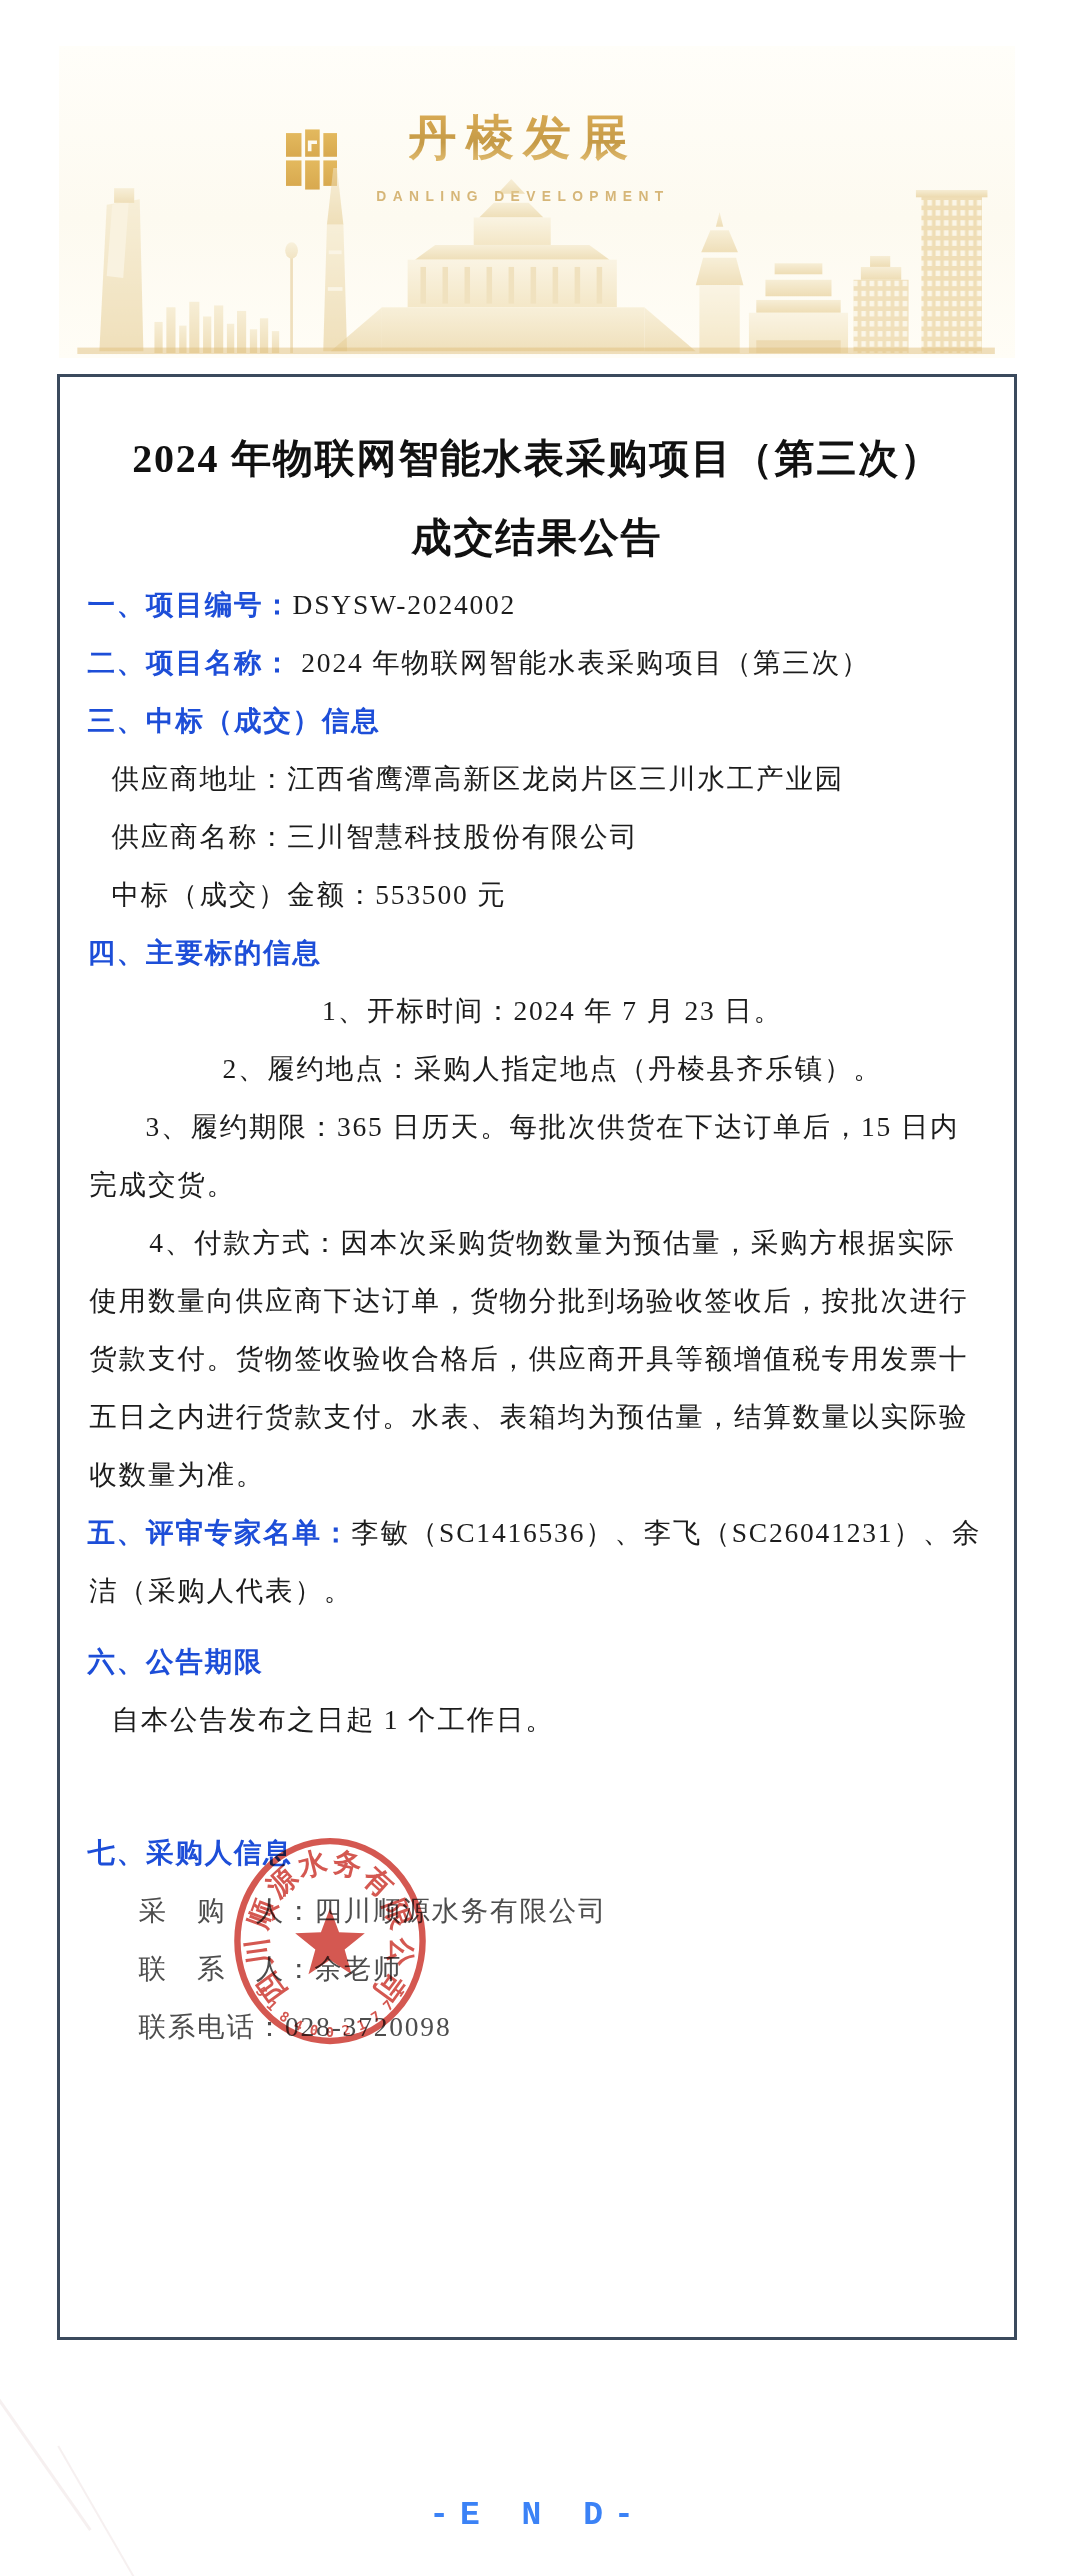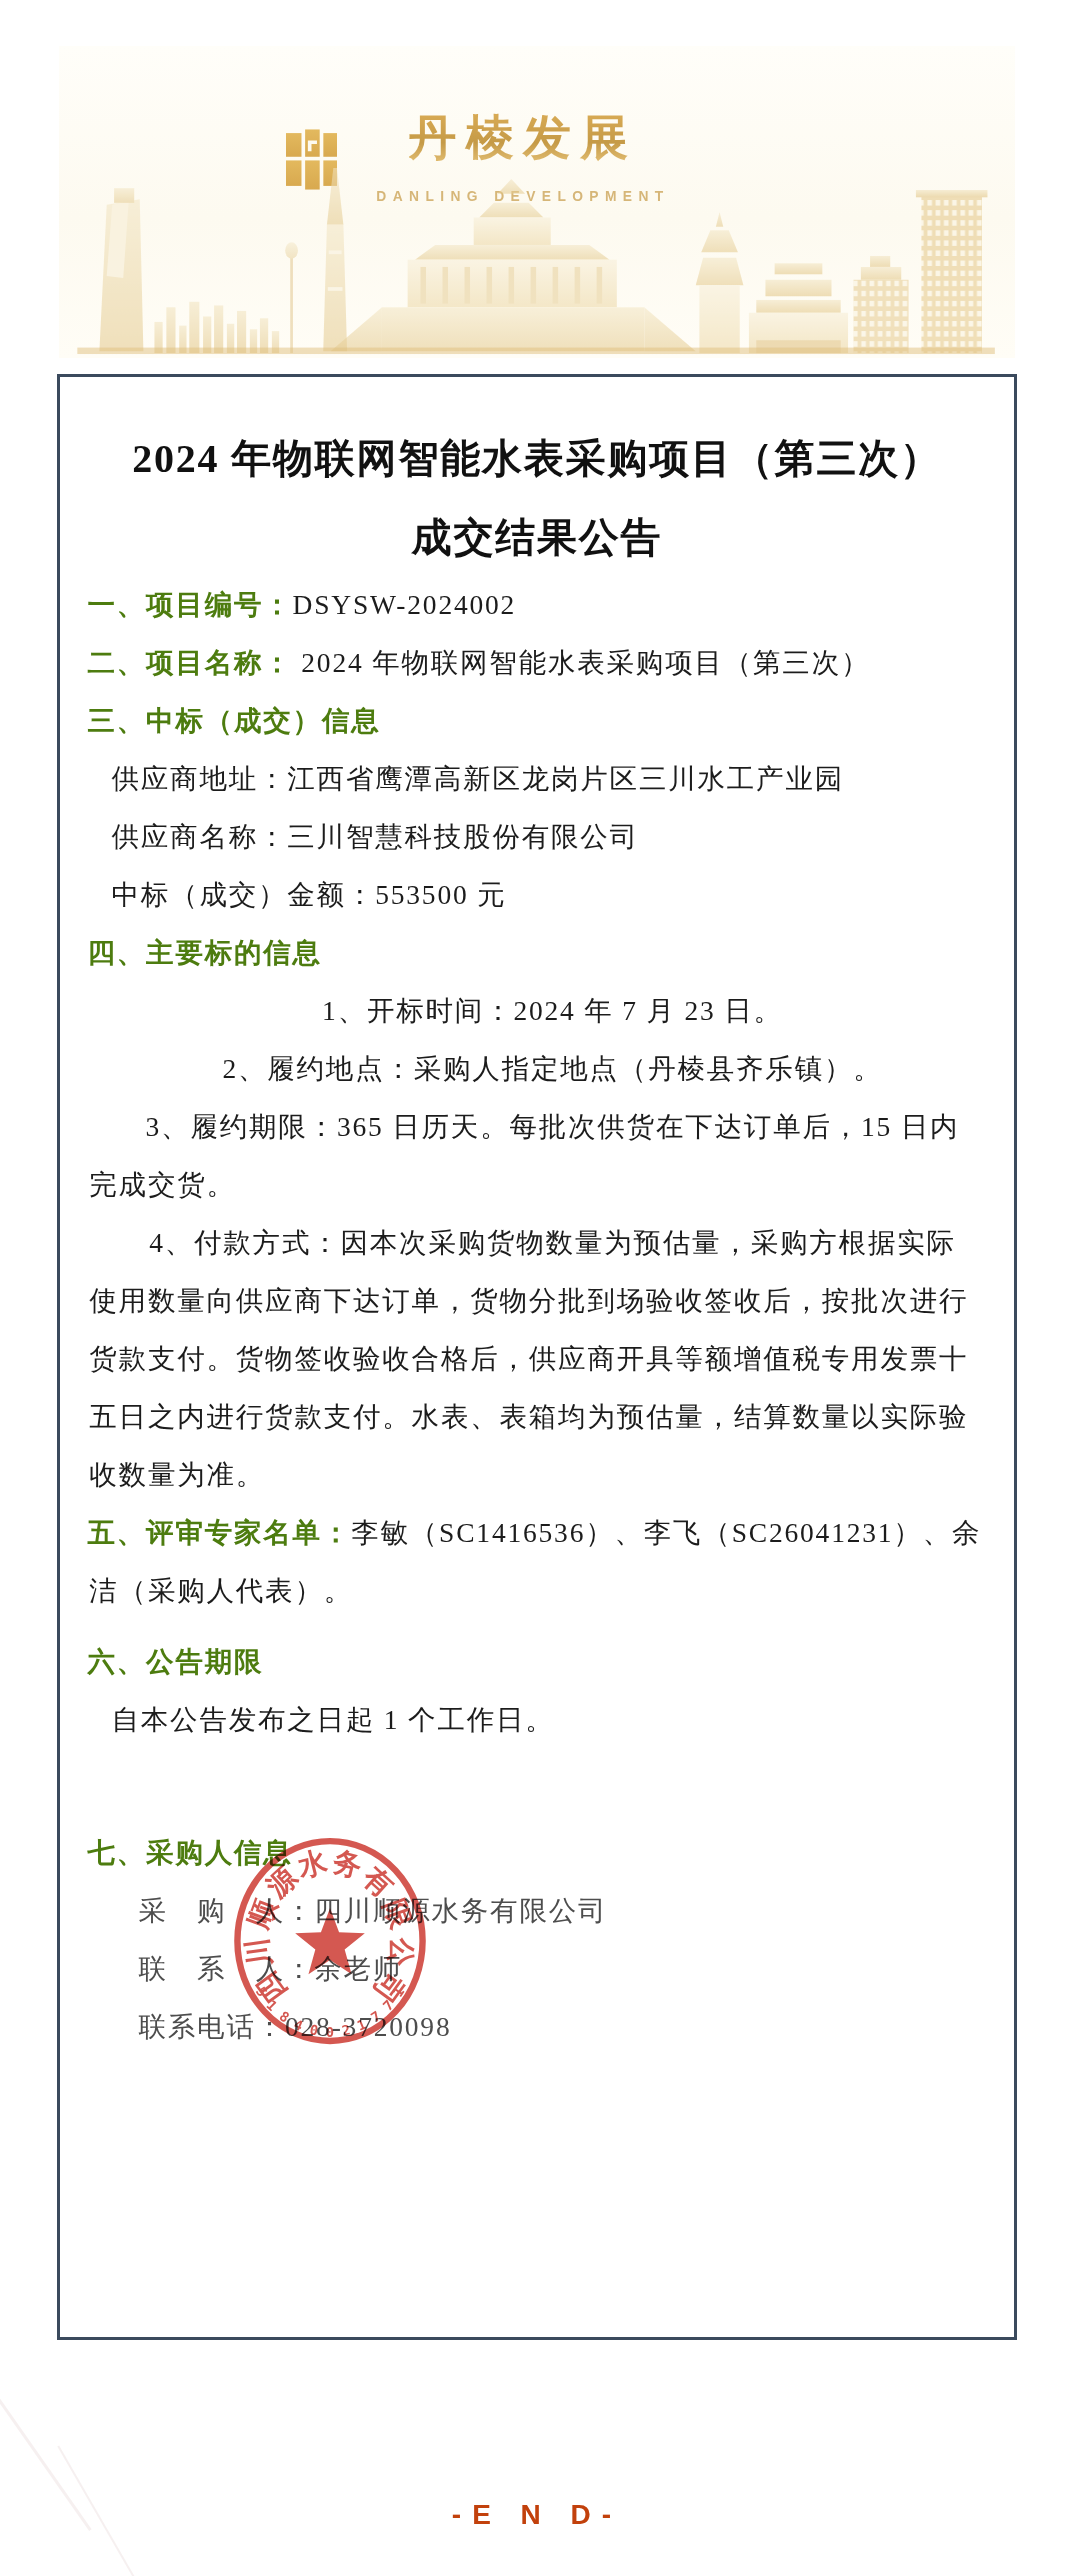--- a/index.html
+++ b/index.html
@@ -41,21 +41,21 @@
     font-family:"Liberation Serif","DejaVu Serif",serif;
   }
   .title1{margin-top:48px;}
   .title2{margin-top:13px;}
   .doc-body{margin-top:5.5px;padding:0 27.5px;}
   .line{
     height:58px;display:flex;align-items:center;font-size:27.5px;color:#1c1c1c;
     letter-spacing:1.8px;white-space:pre;
   }
   .line .lbl{
-    font-weight:bold;color:#4d7c0f;
+    font-weight:bold;color:#1d4ed8;
     font-family:"Liberation Sans","DejaVu Sans",sans-serif;font-size:27.5px;
   }
   .line .val{font-family:"Liberation Serif","DejaVu Serif",serif;}
   .ind1{padding-left:24px;}
   .ind2{padding-left:31px;justify-content:center;}
   .cont{padding-left:1.8px;}
   .purch{padding-left:51px;color:#4d4d4d;}
   .gapA{margin-top:75px;}
   .gapB{margin-top:13px;}
   
@@ -72,22 +72,22 @@
     font-family:"DejaVu Sans Mono","Liberation Mono",monospace;
   }
   
   .scratch{position:absolute;background:rgba(190,150,150,.14);}
   .s1{left:39px;top:2372px;width:2.8px;height:174px;transform:rotate(-35deg);}
   .s2{left:110px;top:2432px;width:1.8px;height:211px;transform:rotate(-30deg);}
   
   .end-row{
     position:absolute;left:0;top:2483px;width:100%;height:64px;
     display:flex;align-items:center;justify-content:center;
-    font-size:28px;font-weight:bold;color:#c2410c;letter-spacing:11px;
-    font-family:Liberation Sans, sans-serif;
+    font-size:33px;font-weight:bold;color:#3b82f6;letter-spacing:11px;
+    font-family:Liberation Mono, monospace;
   }
 </style>
 </head>
 <body>
 
 <div class="header-panel">
   <div class="logo-row">
     <svg class="logo-icon" viewBox="0 0 56 66">
       <defs>
         <linearGradient id="gIcon" x1="0" y1="0" x2="0" y2="1">

